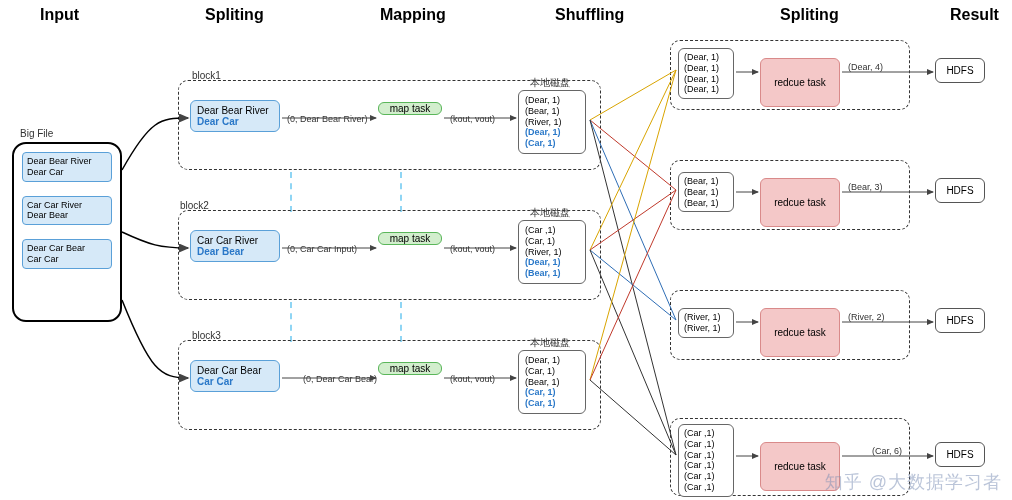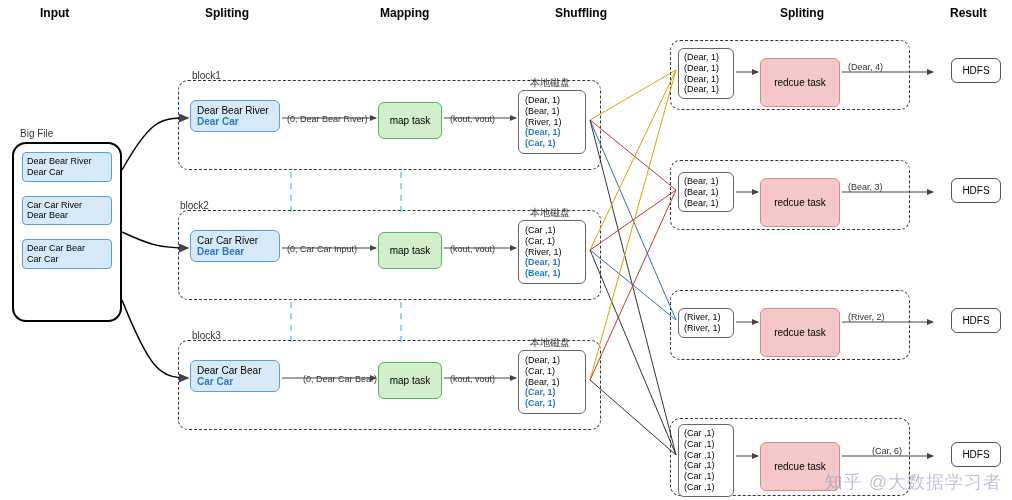--- a/index.html
+++ b/index.html
@@ -10,21 +10,21 @@
     background: #fff;
     position: relative;
     width: 1012px;
     height: 500px;
     overflow: hidden;
   }
   .stage-header {
     position: absolute;
     top: 6px;
     font-weight: bold;
-    font-size: 12px;
+    font-size: 16px;
     text-align: left;
   }
   .box {
     position: absolute;
     border: 1px solid #000;
     border-radius: 6px;
     background: #fff;
     padding: 4px 6px;
   }
   .dashed {
@@ -44,21 +44,21 @@
     position: absolute;
     padding: 4px 6px;
     font-size: 10px;
   }
   .split-extra { color: #2a78c8; font-weight: bold; }
   .map-box {
     background: #d2eecd;
     border: 1px solid #5ab65a;
     border-radius: 6px;
     position: absolute;
-    padding: 12px 10px;
+    padding: 0 10px;
     font-size: 10px;
     text-align: center;
   }
   .disk-box {
     background: #fff;
     border: 1px solid #666;
     border-radius: 6px;
     position: absolute;
     padding: 4px 6px;
     font-size: 9px;
@@ -90,21 +90,20 @@
     text-align: center;
   }
   .hdfs-box {
     background: #fff;
     border: 1px solid #555;
     border-radius: 6px;
     position: absolute;
     padding: 6px 10px;
     font-size: 10px;
     text-align: center;
-    margin-left: 16px;
   }
   .label-text {
     position: absolute;
     font-size: 9px;
     color: #333;
   }
   svg.lines {
     position: absolute;
     top: 0; left: 0;
     width: 1012px; height: 500px;

